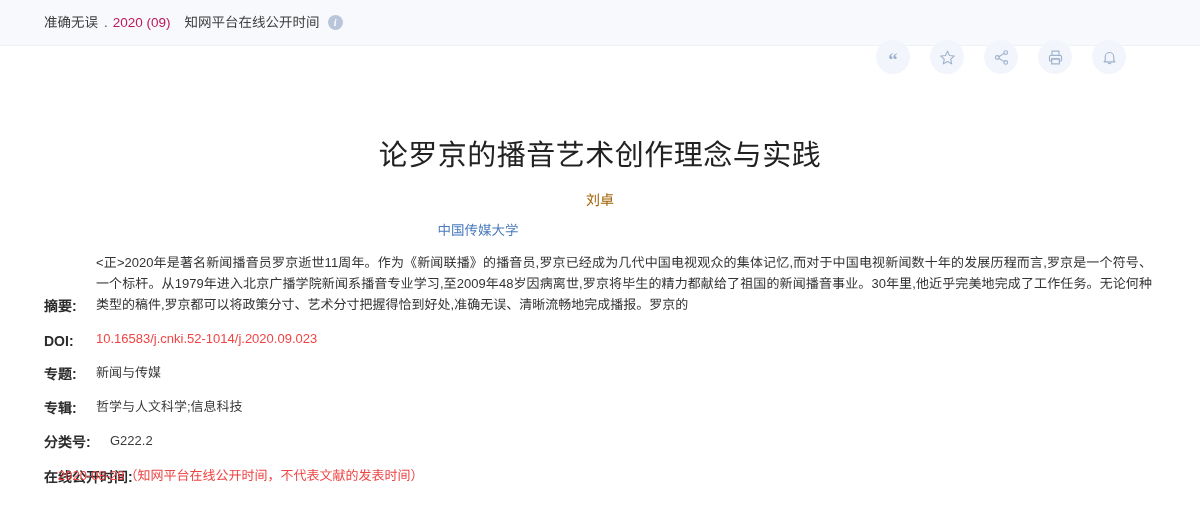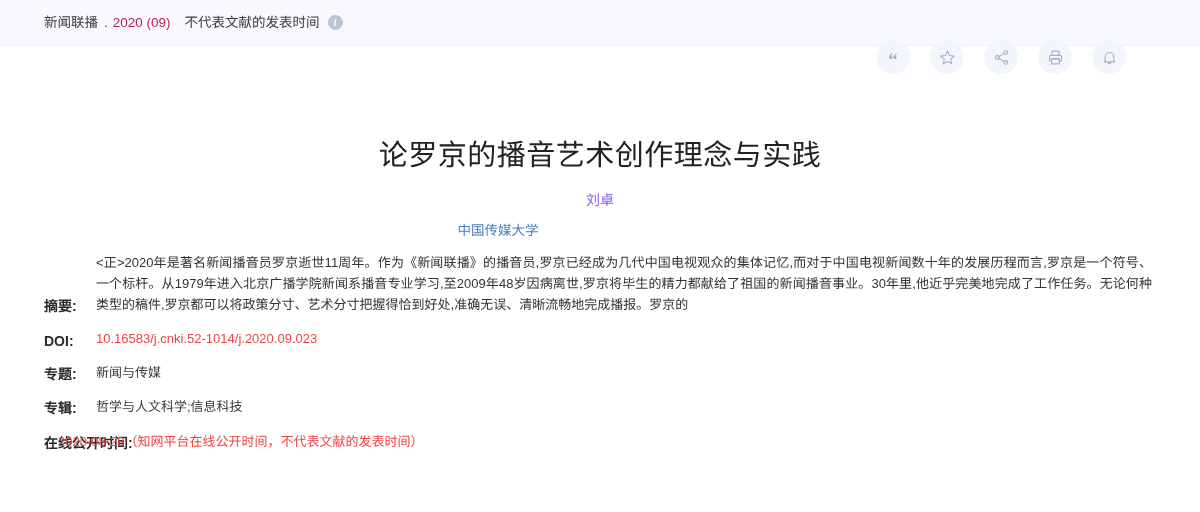--- a/index.html
+++ b/index.html
@@ -114,33 +114,32 @@
     letter-spacing: 0.5px;
     font-weight: normal;
   }
   .authors {
     position: absolute;
     top: 189px;
     left: 0;
     width: 1200px;
     text-align: center;
     font-size: 14px;
-    color: #8b5cf6;
+    color: #a16207;
     cursor: pointer;
   }
   .affiliation {
     position: absolute;
     top: 219px;
     left: 0;
     width: 956px;
     text-align: center;
     font-size: 13.5px;
     color: #4b7bbd;
     cursor: pointer;
-    margin-left: 20px;
   }
   
   .meta {
     position: absolute;
     top: 252px;
     left: 44px;
     width: 1110px;
   }
   .meta-row {
     display: flex;
@@ -178,24 +177,24 @@
     color: #3a3a3a;
   }
 </style>
 </head>
 <body>
 
 <div class="page">
 
   <div class="breadcrumb-bar">
     <div class="breadcrumb">
-      <span class="bc-journal">新闻联播</span>
+      <span class="bc-journal">准确无误</span>
       <span class="bc-dot">.</span>
       <span class="bc-issue">2020 (09)</span>
-      <span class="bc-source">不代表文献的发表时间</span>
+      <span class="bc-source">知网平台在线公开时间</span>
       <span class="info-icon">i</span>
     </div>
   </div>
 
   <div class="action-row">
 
     <div class="action-btn">
       <span class="quote-glyph">“</span>
     </div>
 
@@ -251,20 +250,24 @@
     <div class="meta-row row-topic">
       <div class="meta-label">专题:</div>
       <div class="meta-value">新闻与传媒</div>
     </div>
 
     <div class="meta-row row-album">
       <div class="meta-label">专辑:</div>
       <div class="meta-value">哲学与人文科学;信息科技</div>
     </div>
 
+    <div class="meta-row row-class">
+      <div class="meta-label">分类号:</div>
+      <div class="meta-value">G222.2</div>
+    </div>
 
     <div class="meta-row row-online">
       <div class="meta-label">在线公开时间:</div>
       <div class="meta-value">2020-08-28（知网平台在线公开时间，不代表文献的发表时间）</div>
     </div>
 
   </div>
 
 </div>
 

